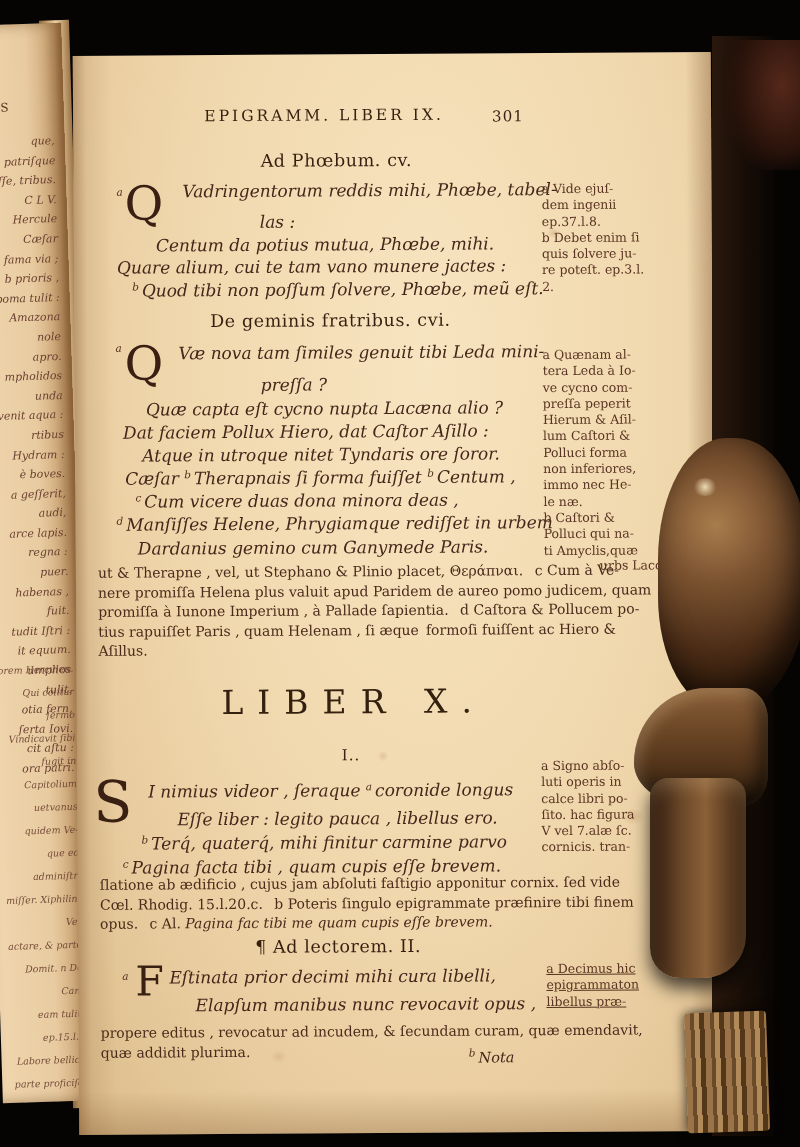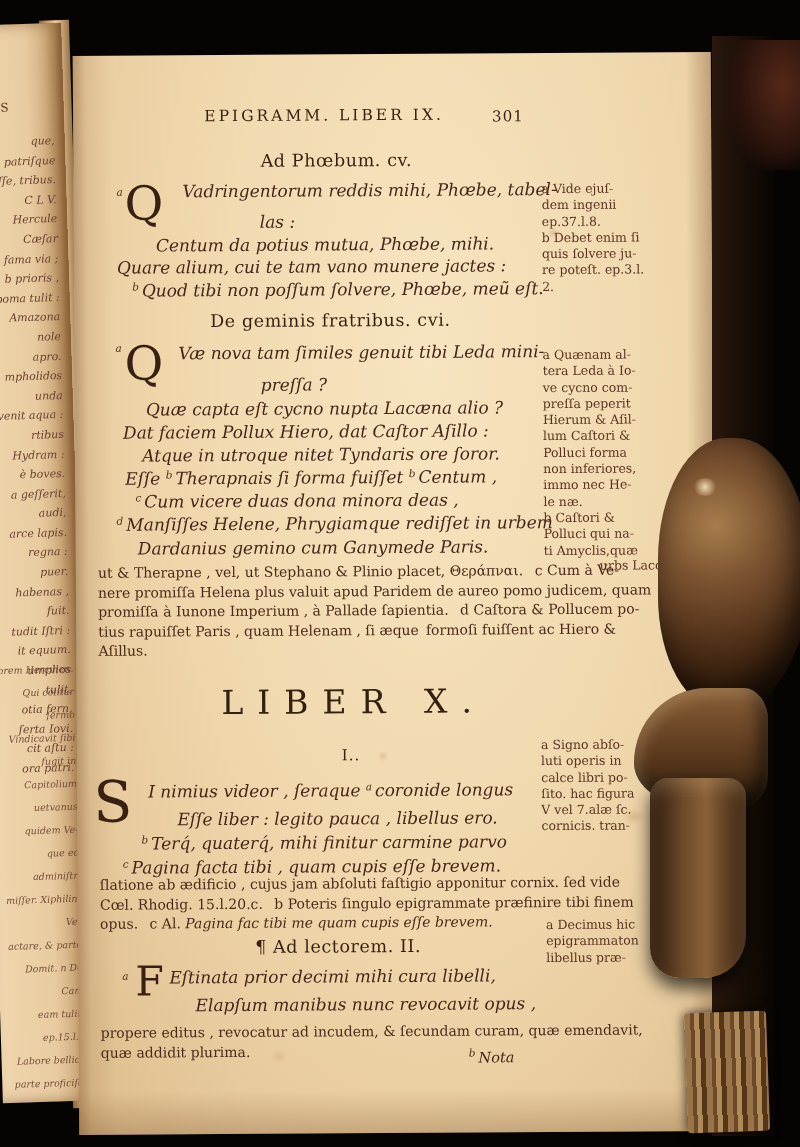--- a/index.html
+++ b/index.html
@@ -150,21 +150,21 @@
 2.</div>
 
     <div class="abs center sect-title" style="left:0;top:256px;width:512px;">De geminis fratribus. cvi.</div>
     <div class="abs verse" style="left:41px;top:286px;"><span class="sup">a</span></div>
     <div class="abs dropcap" style="left:50px;top:284px;font-size:47px;">Q</div>
     <div class="abs verse" style="left:104px;top:288px;">Væ nova tam ſimiles genuit tibi Leda mini-</div>
     <div class="abs verse" style="left:186px;top:320px;">preſſa ?</div>
     <div class="abs verse" style="left:71px;top:344px;">Quæ capta eſt cycno nupta Lacæna alio ?</div>
     <div class="abs verse" style="left:48px;top:367px;">Dat faciem Pollux Hiero, dat Caſtor Aſillo :</div>
     <div class="abs verse" style="left:67px;top:390px;">Atque in utroque nitet Tyndaris ore ſoror.</div>
-    <div class="abs verse" style="left:50px;top:413px;"><span>Eſſe</span> <span class="sup">b</span><span>Therapnais ſi forma fuiſſet</span> <span class="sup">b</span><span>Centum ,</span></div>
+    <div class="abs verse" style="left:50px;top:413px;"><span>Cæſar</span> <span class="sup">b</span><span>Therapnais ſi forma fuiſſet</span> <span class="sup">b</span><span>Centum ,</span></div>
     <div class="abs verse" style="left:60px;top:436px;"><span class="sup">c</span><span>Cum vicere duas dona minora deas ,</span></div>
     <div class="abs verse" style="left:41px;top:459px;"><span class="sup">d</span><span>Manſiſſes Helene, Phrygiamque rediſſet in urbem</span></div>
     <div class="abs verse" style="left:62px;top:483px;">Dardanius gemino cum Ganymede Paris.</div>
     <div class="abs mnote" style="left:468px;top:294px;">a Quænam al-
 tera Leda à Io-
 ve cycno com-
 preſſa peperit
 Hierum &amp; Aſil-
 lum Caſtori &amp;
 Polluci forma
@@ -183,35 +183,35 @@
 Aſillus.</div>
 
     <div class="abs center liberx" style="left:14px;top:628px;width:526px;">LIBER X.</div>
     <div class="abs center epnum" style="left:0;top:692px;width:548px;">I..</div>
 
     <div class="abs dropcap" style="left:16px;top:718px;font-size:57px;">S</div>
     <div class="abs verse" style="left:71px;top:726px;"><span>I nimius videor , ſeraque</span> <span class="sup">a</span><span>coronide longus</span></div>
     <div class="abs verse" style="left:100px;top:754px;">Eſſe liber : legito pauca , libellus ero.</div>
     <div class="abs verse" style="left:64px;top:778px;"><span class="sup">b</span><span>Terq́, quaterq́, mihi finitur carmine parvo</span></div>
     <div class="abs verse" style="left:45px;top:802px;"><span class="sup">c</span><span>Pagina facta tibi , quam cupis eſſe brevem.</span></div>
-    <div class="abs mnote" style="left:464px;top:684px;">a Signo abſo-
+    <div class="abs mnote" style="left:464px;top:705px;">a Signo abſo-
 luti operis in
 calce libri po-
 ſito. hac figura
 V vel 7.alæ ſc.
 cornicis. tran-</div>
 
     <div class="abs fnote" style="left:22px;top:820px;width:612px;"><div>ſlatione ab ædificio , cujus jam abſoluti faſtigio apponitur cornix. ſed vide</div><div>Cœl. Rhodig. 15.l.20.c.  b Poteris ſingulo epigrammate præfinire tibi finem</div><div><span>opus.  c Al. </span><span class="it">Pagina fac tibi me quam cupis eſſe brevem.</span></div></div>
 
     <div class="abs center sect-title" style="left:0;top:882px;width:520px;">¶ Ad lectorem. II.</div>
     <div class="abs verse" style="left:44px;top:914px;"><span class="sup">a</span></div>
     <div class="abs dropcap" style="left:57px;top:906px;font-size:41px;">F</div>
     <div class="abs verse" style="left:91px;top:912px;">Eſtinata prior decimi mihi cura libelli,</div>
     <div class="abs verse" style="left:117px;top:940px;">Elapſum manibus nunc revocavit opus ,</div>
-    <div class="abs mnote" style="left:468px;top:864px;">a Decimus hic
+    <div class="abs mnote" style="left:468px;top:908px;text-decoration:underline;">a Decimus hic
 epigrammaton
 libellus præ-</div>
 
     <div class="abs fnote" style="left:22px;top:968px;width:612px;">propere editus , revocatur ad incudem, &amp; ſecundam curam, quæ emendavit,
 quæ addidit plurima.</div>
 
     <div class="abs catch" style="left:390px;top:996px;text-align:right;"><span class="sup">b</span><span>Nota</span></div>
   </div>
 
   <div class="fore-edge"></div>

